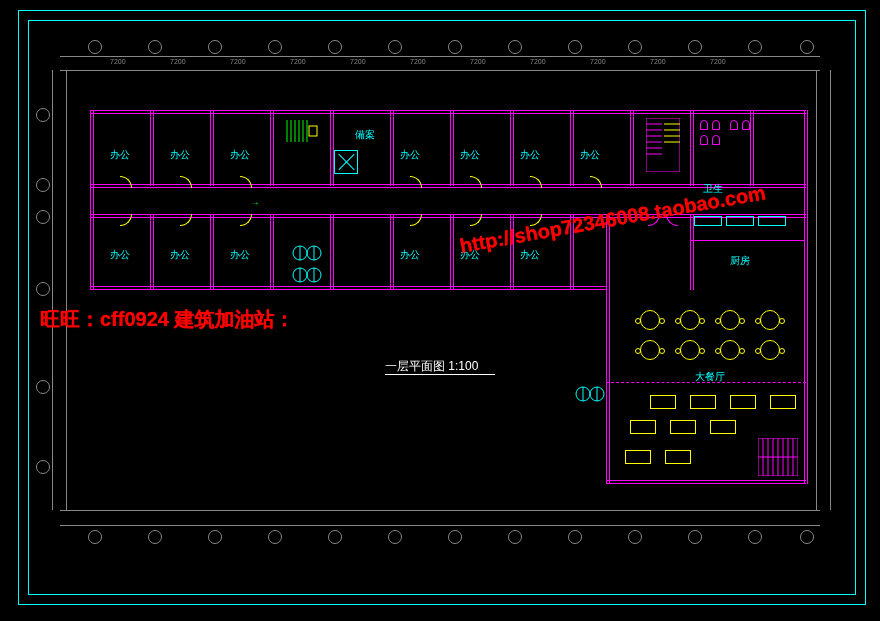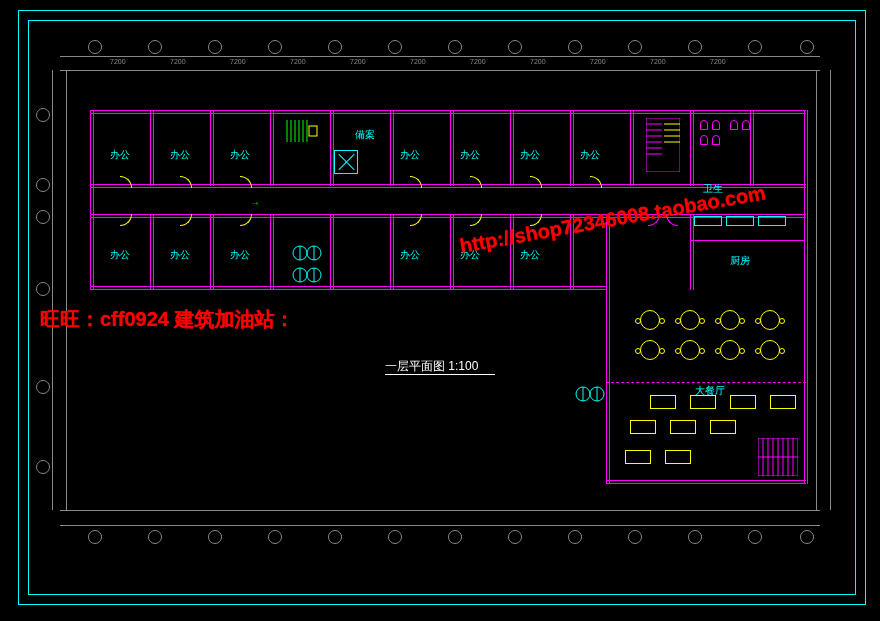--- a/index.html
+++ b/index.html
@@ -248,21 +248,21 @@
 <div class="room-label" style="left:170px;top:248px;">办公</div>
 <div class="room-label" style="left:230px;top:248px;">办公</div>
 <div class="room-label" style="left:400px;top:248px;">办公</div>
 <div class="room-label" style="left:460px;top:248px;">办公</div>
 <div class="room-label" style="left:520px;top:248px;">办公</div>
 
 <div class="room-label" style="left:355px;top:128px;">備案</div>
 <div class="room-label" style="left:703px;top:182px;">卫生</div>
 
 <div class="room-label" style="left:730px;top:254px;">厨房</div>
-<div class="room-label" style="left:695px;top:384px;">大餐厅</div>
+<div class="room-label" style="left:695px;top:370px;">大餐厅</div>
 
 <div class="stair" style="left:285px;top:118px;width:34px;height:26px;">
   <svg width="34" height="26" viewBox="0 0 34 26">
     <g stroke="#00ff00" stroke-width="1" fill="none">
       <line x1="2" y1="2" x2="2" y2="24"></line>
         <line x1="6" y1="2" x2="6" y2="24"></line>
       <line x1="10" y1="2" x2="10" y2="24"></line>
         <line x1="14" y1="2" x2="14" y2="24"></line>
       <line x1="18" y1="2" x2="18" y2="24"></line>
         <line x1="22" y1="2" x2="22" y2="24"></line>

